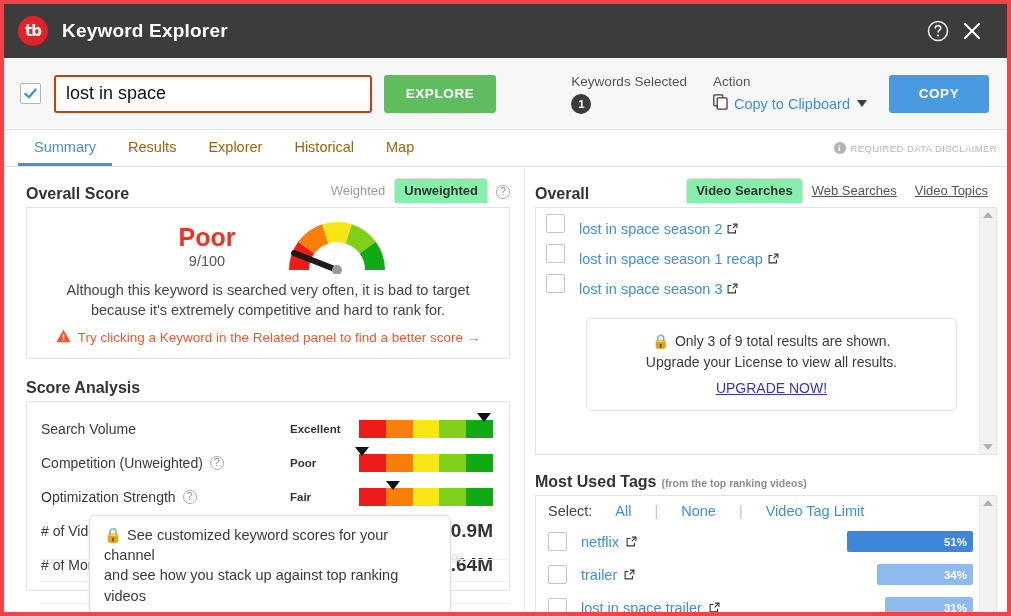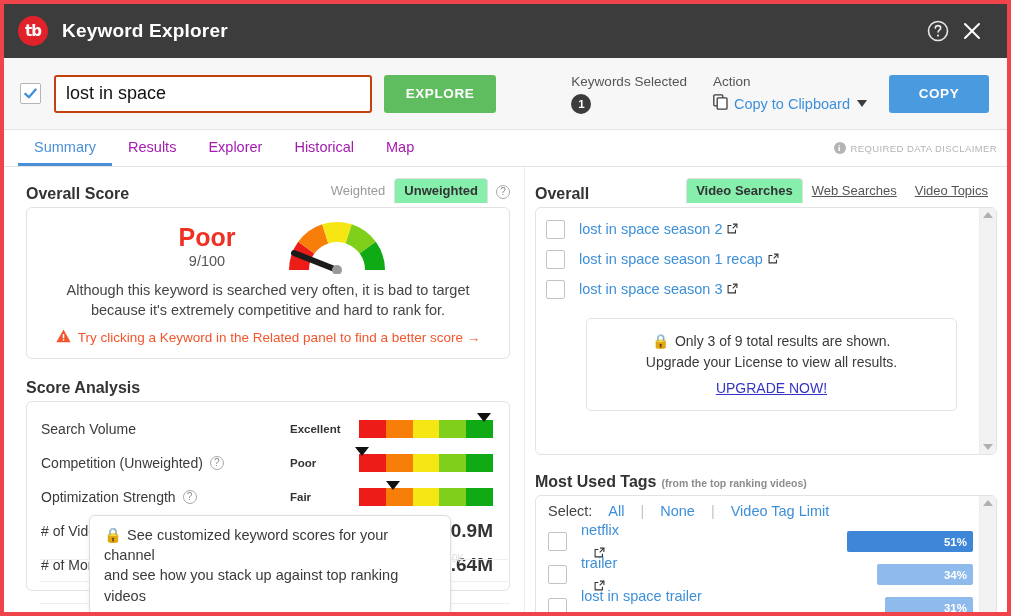--- a/index.html
+++ b/index.html
@@ -107,21 +107,21 @@
 
   
   .tabstrip {
     height: 37px; background: #fff;
     border-bottom: 1px solid #e3e3e3;
     display: flex; align-items: stretch; padding-left: 14px;
     position: relative;
   }
   .tab {
     display: flex; align-items: center; padding: 0 16px;
-    font-size: 14.5px; color: #a21caf; cursor: pointer;
+    font-size: 14.5px; color: #a16207; cursor: pointer;
     border-bottom: 3px solid transparent;
   }
   .tab.active { color: #4a90d9; border-bottom-color: #4a90d9; font-weight: normal;}
   .disclaimer {
     position: absolute; right: 10px; top: 0; bottom: 0;
     display: flex; align-items: center;
     font-size: 9.5px; color: #b4b4b4; letter-spacing: .4px;
   }
   .disclaimer .info-dot {
     width: 12px; height: 12px; border-radius: 50%;
@@ -159,21 +159,21 @@
   .qmark {
     width: 14px; height: 14px; border-radius: 50%;
     border: 1.2px solid #a9a9a9; color: #8d8d8d;
     font-size: 10px; line-height: 12px; text-align: center;
     display: inline-block; cursor: pointer; flex: 0 0 auto;
     font-family: "Liberation Sans", sans-serif;
   }
   .qmark.big { margin-left: 8px; margin-bottom: 4px; }
 
   .card {
-    border: 1px solid #e3e3e3; border-radius: 6px;
+    border: 1px solid #e3e3e3; border-radius: 0;
     background: #fff;
   }
 
   
   .score-card { padding: 10px 14px 12px 14px; }
   .score-top {
     display: flex; align-items: center; justify-content: center; gap: 18px;
   }
   .score-text { text-align: center; min-width: 120px; }
   .score-word {
@@ -246,21 +246,21 @@
   
   .rel-card {
     height: 248px; position: relative; display: flex; overflow: hidden;
   }
   .rel-list { flex: 1 1 auto; padding: 6px 4px 6px 6px; }
   .chk {
     width: 19px; height: 19px; border: 1px solid #c4c4c4; background: #fff;
     border-radius: 2px; flex: 0 0 auto; cursor: pointer;
   }
   .rel-item {
-    display: flex; align-items: center; gap: 14px; height: 30px; padding-left: 4px;
+    display: flex; gap: 14px; height: 30px; padding-left: 4px;
   }
   .rel-link {
     color: #3d8fd8; font-size: 14.5px; cursor: pointer;
     display: flex; align-items: center; gap: 5px;
   }
   .ext { flex: 0 0 auto; }
   .upgrade-box {
     margin: 14px 18px 0 44px; border: 1px solid #e3e3e3; border-radius: 5px;
     padding: 12px 10px 13px 10px; text-align: center;
   }
@@ -282,32 +282,32 @@
     border-bottom: 6px solid #b0b0b0;
   }
   .arr-dn {
     width:0;height:0;border-left:5px solid transparent;border-right:5px solid transparent;
     border-top: 6px solid #b0b0b0;
   }
 
   .tags-card { margin-top: 2px; height: 133px; display: flex; overflow: hidden; }
   .tags-main { flex: 1 1 auto; }
   .select-row {
-    display: flex; align-items: center; gap: 16px;
+    display: flex; align-items: center; gap: 23px;
     padding: 7px 0 6px 12px; font-size: 14.5px; color: #444;
   }
   .select-row a { color: #3d8fd8; cursor: pointer; }
   .select-row .sep { color: #c2c2c2; }
   .tag-item {
     display: flex; align-items: center; gap: 14px;
     height: 33px; padding-left: 12px; padding-right: 6px;
   }
   .tag-link {
     color: #3d8fd8; font-size: 14.5px; cursor: pointer;
-    display:flex; align-items:center; gap: 7px; flex-direction: column;
+    display:flex; align-items:center; gap: 7px;
   }
   .tag-bar-wrap { margin-left: auto; width: 126px; display: flex; justify-content: flex-end; }
   .tag-bar {
     height: 21px; border-radius: 2px;
     color: #fff; font-size: 11.5px; font-weight: bold;
     display: flex; align-items: center; justify-content: flex-end;
     padding-right: 6px;
   }
 </style>
 </head>

